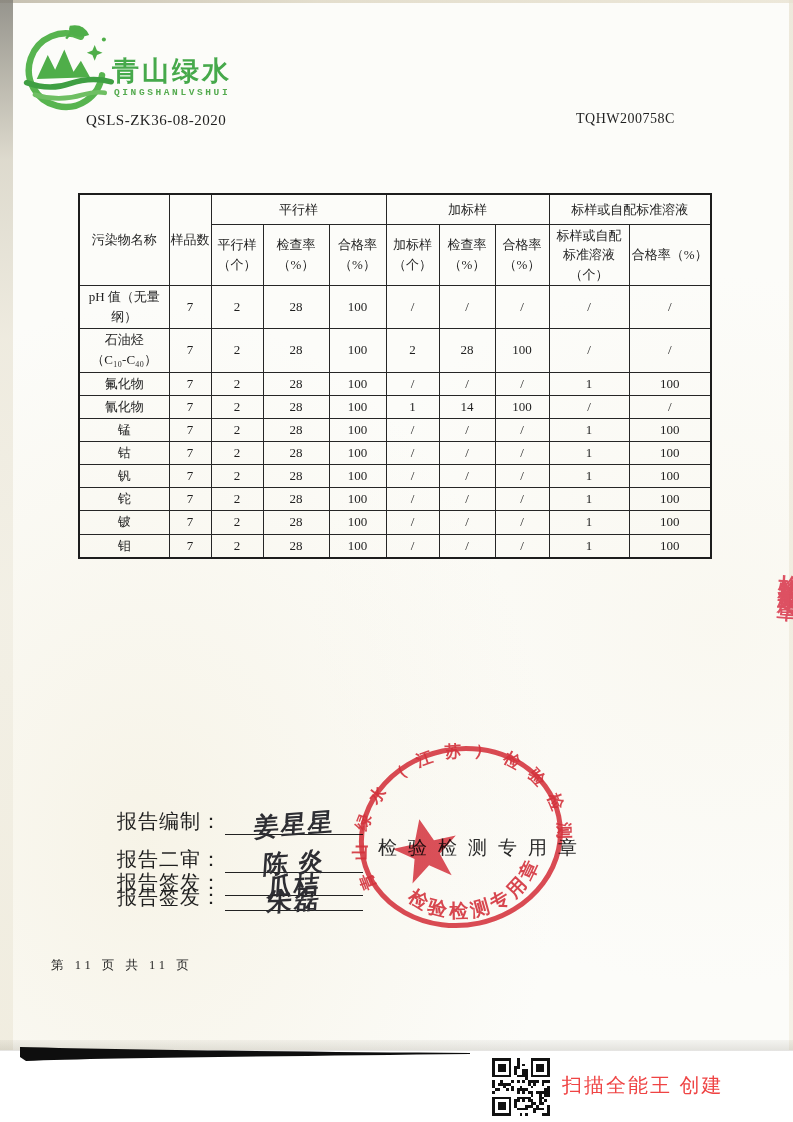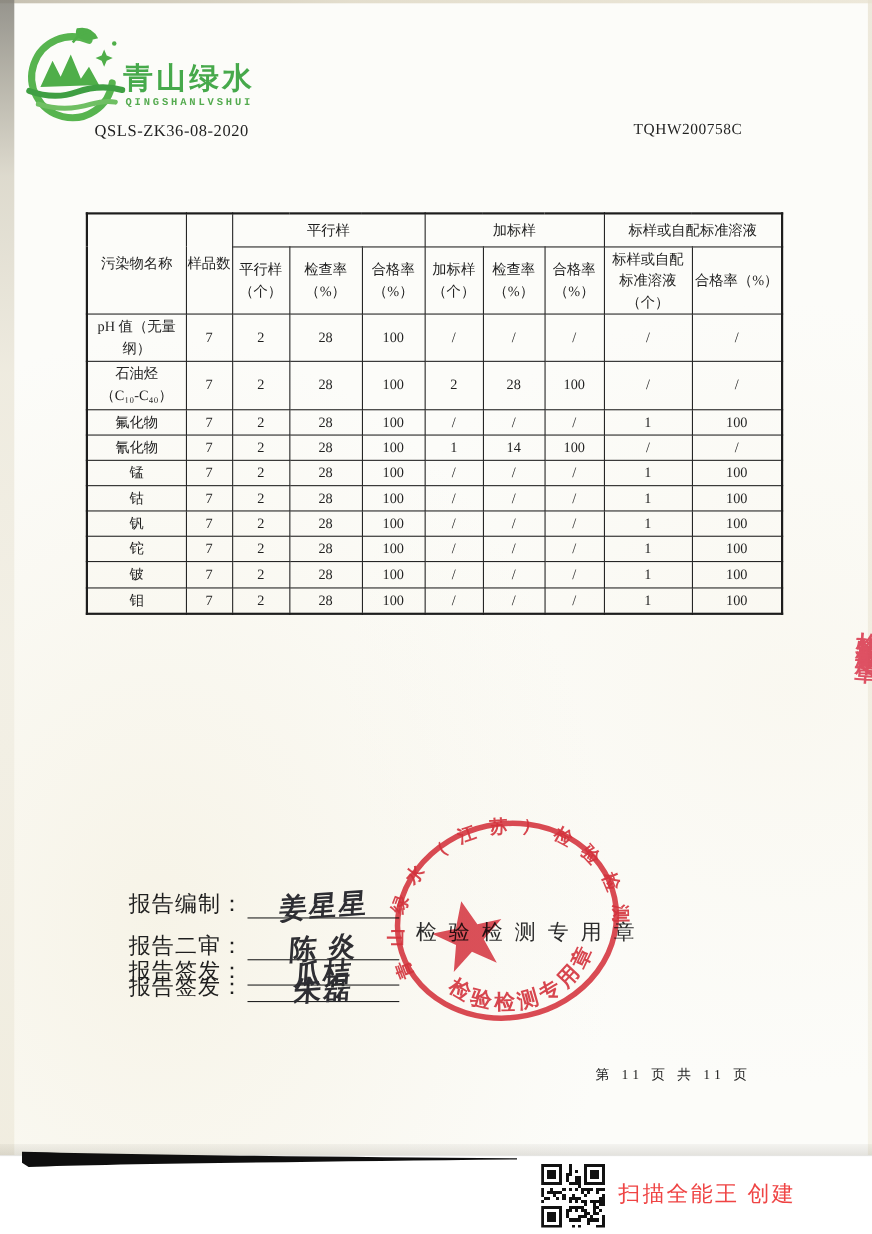--- a/index.html
+++ b/index.html
@@ -53,21 +53,21 @@
 
   
   .seal-printed{position:absolute;left:378px;top:835px;font-size:19px;letter-spacing:11px;color:#2b2b2b;z-index:1;}
   .seal-svg{position:absolute;left:346px;top:740px;z-index:3;mix-blend-mode:multiply;transform:rotate(-12deg);transform-origin:50% 50%;}
 
   
   .date-line{position:absolute;left:368px;top:912px;font-size:16.5px;z-index:4;letter-spacing:1px;}
   .date-val{font-weight:700;border-bottom:1.6px solid #222;padding:0 9px;letter-spacing:2px;}
   .date-unit{padding:0 2px;}
 
-  .page-footer{position:absolute;left:51px;top:957px;width:632px;text-align:right;font-size:12.5px;letter-spacing:4px;margin-top:12px;}
+  .page-footer{position:absolute;left:51px;top:957px;width:632px;text-align:left;font-size:12.5px;letter-spacing:4px;}
 
   
   .qr-box{position:absolute;left:492px;top:1058px;}
   .scan-note{position:absolute;left:562px;top:1072px;font-size:20px;color:#ef4444;letter-spacing:2px;font-family:"Liberation Sans","DejaVu Sans",sans-serif;}
   .wedge{position:absolute;left:0;top:0;}
 </style>
 </head>
 <body>
 
 <div class="canvas">

